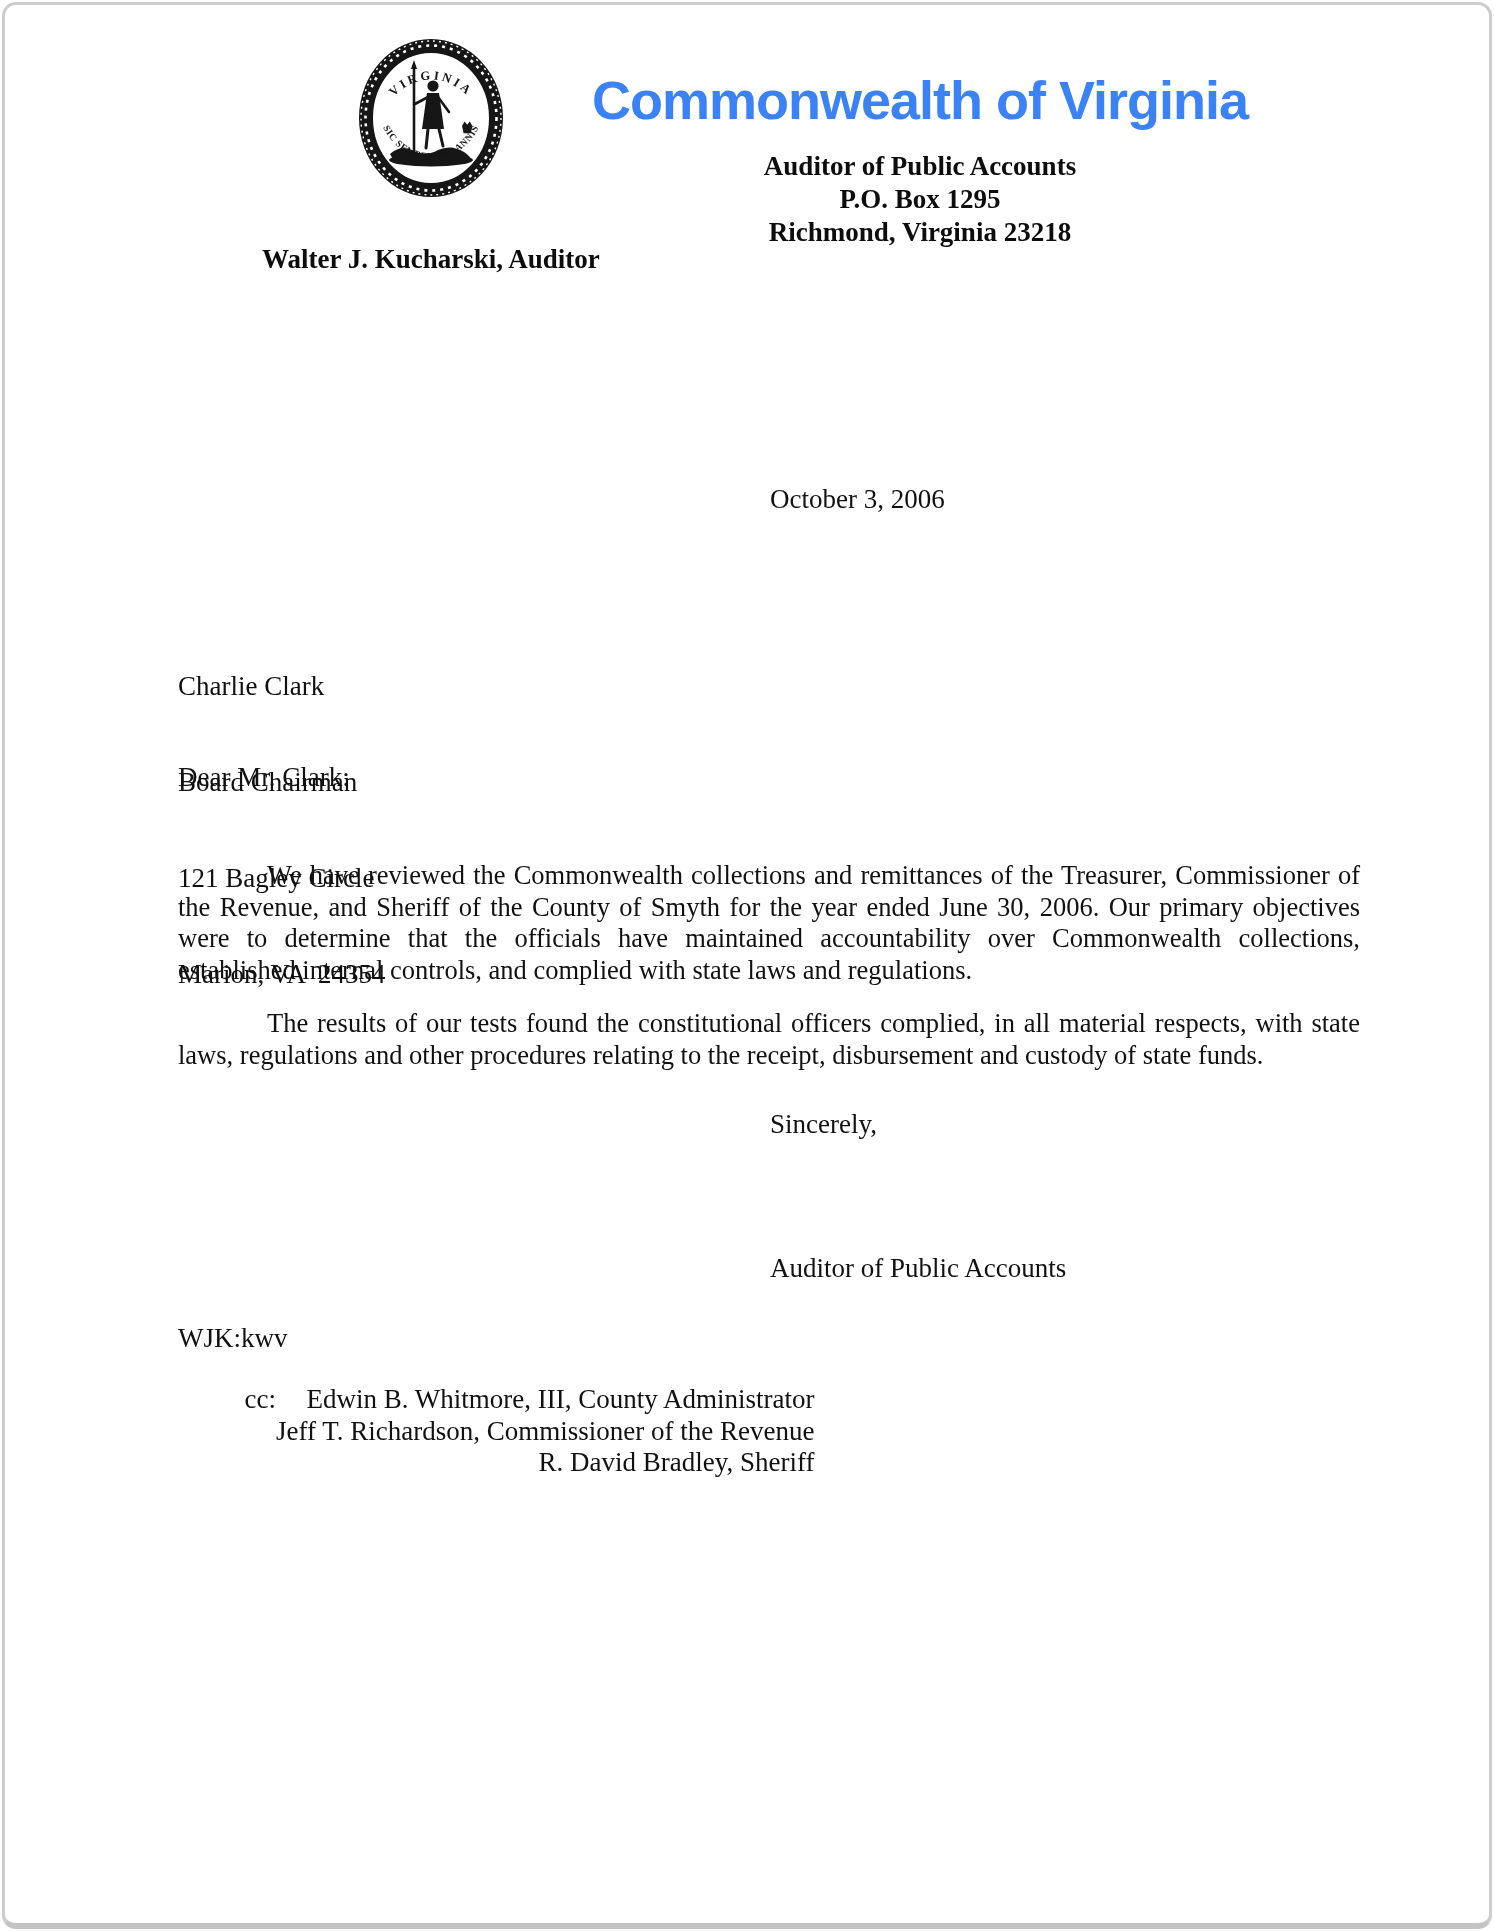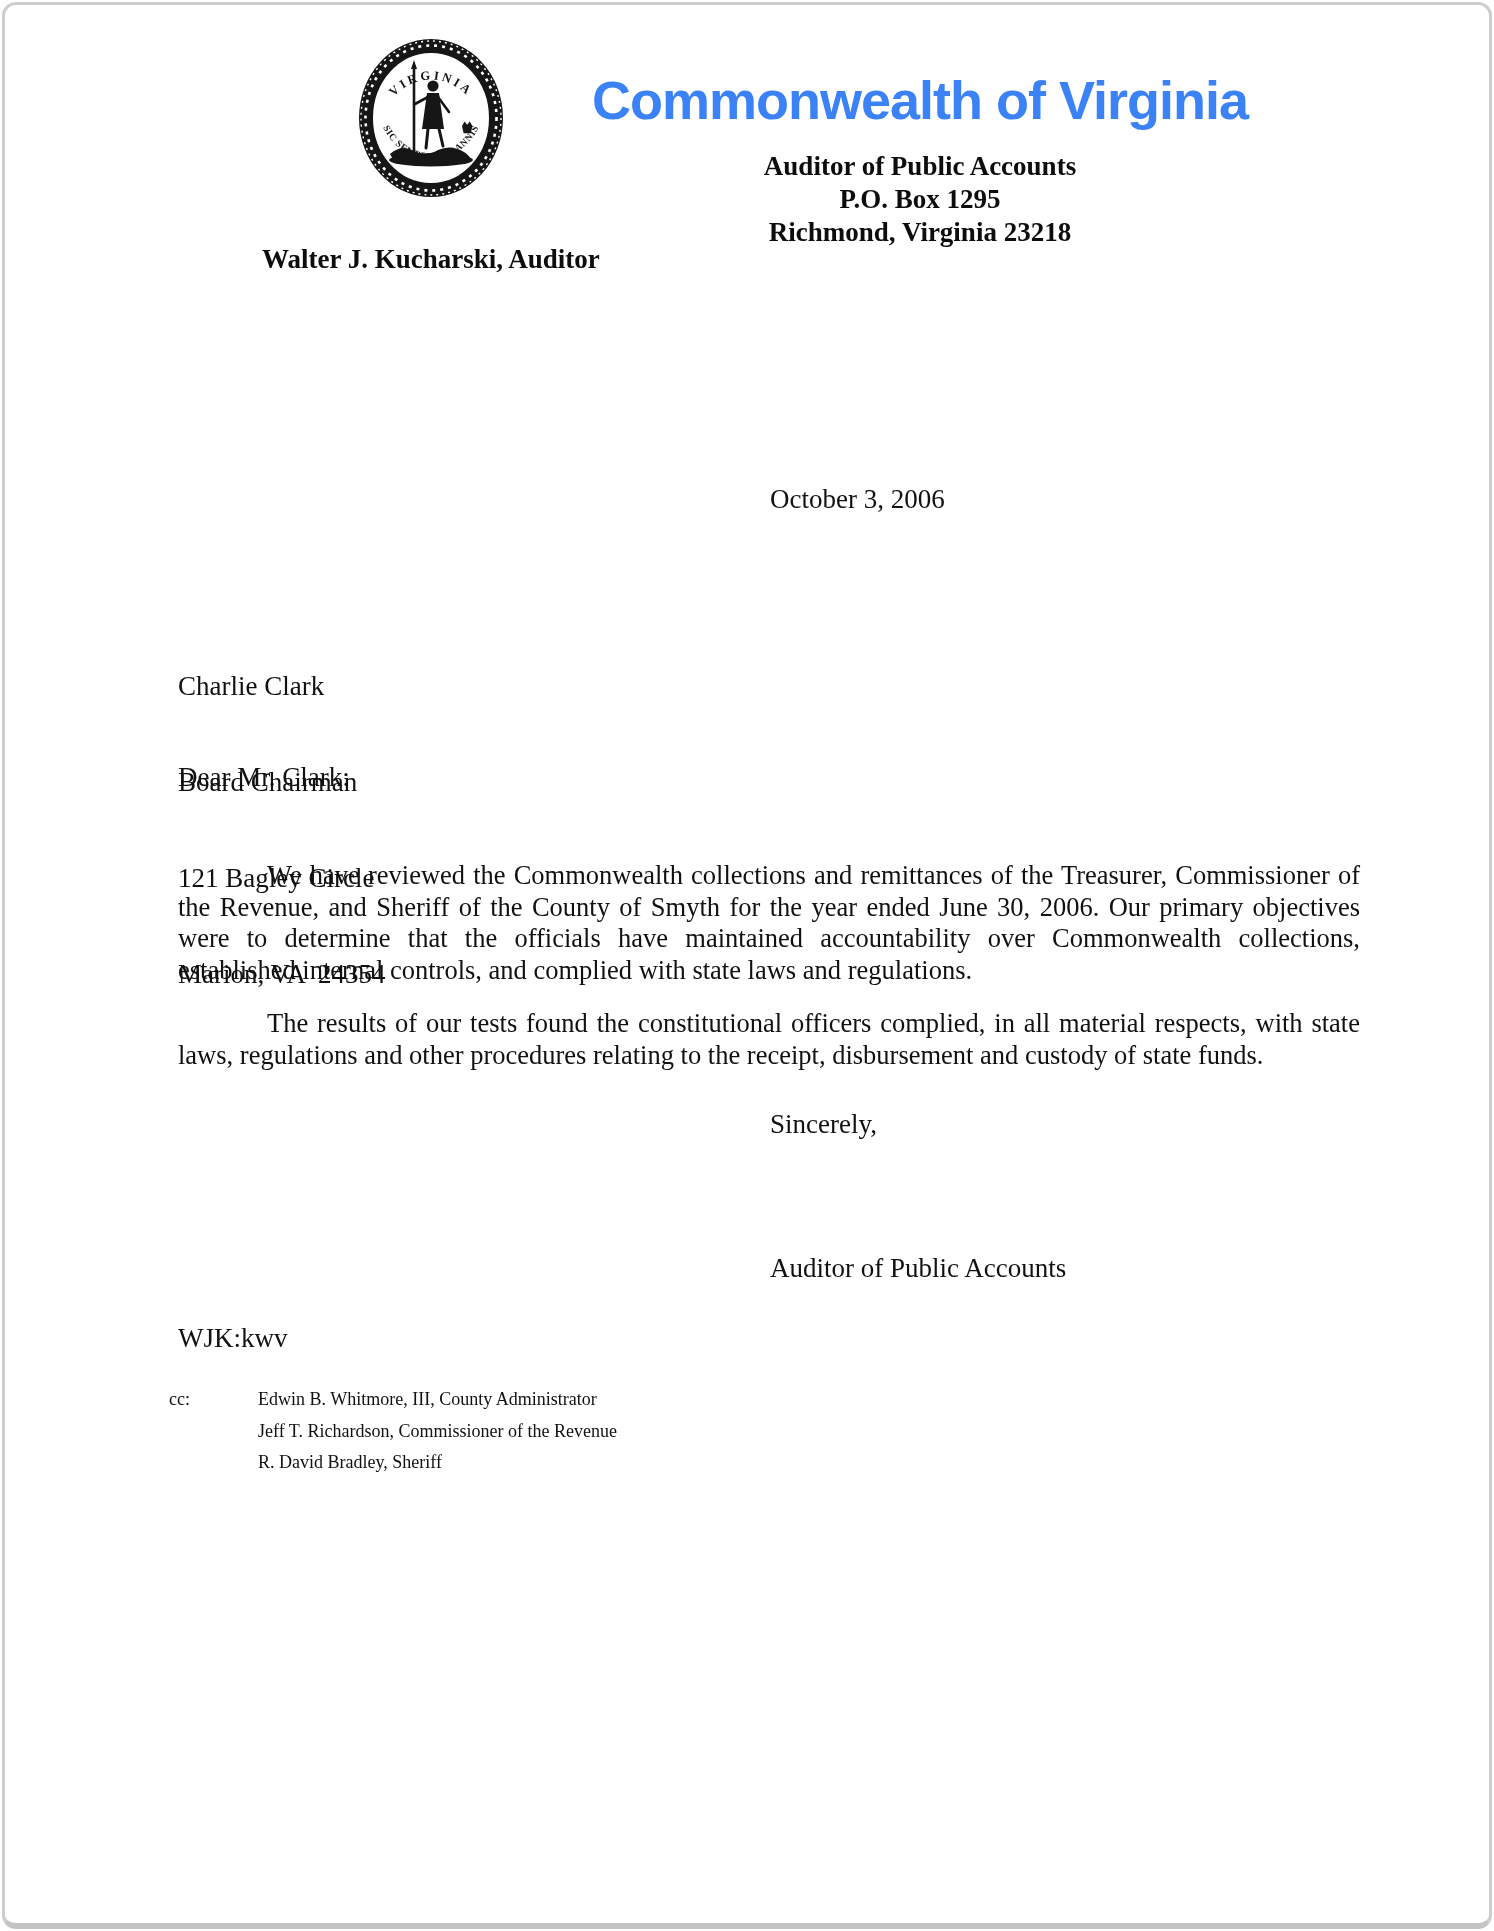--- a/index.html
+++ b/index.html
@@ -122,26 +122,27 @@
   }
   .reference {
     position: absolute;
     left: 178px;
     top: 1323px;
     font-size: 27px;
   }
 
   .cc-block {
     position: absolute;
-    left: 169px;
+    left: 187px;
     top: 1384px;
-    font-size: 18px;
+    font-size: 27px;
     line-height: 31.5px;
     display: flex;
     align-items: flex-start;
+    text-align: right;
   }
   .cc-label { width: 89px; }
   .cc-list div { white-space: nowrap; }
 </style>
 </head>
 <body>
 
 <div class="page">
   <div class="scan-frame"></div>
 

